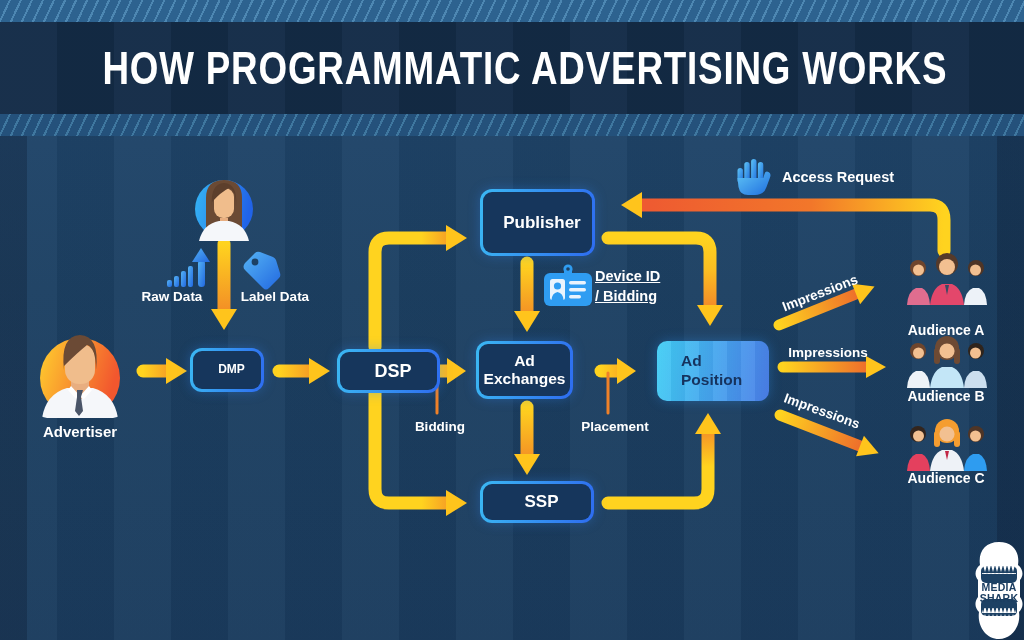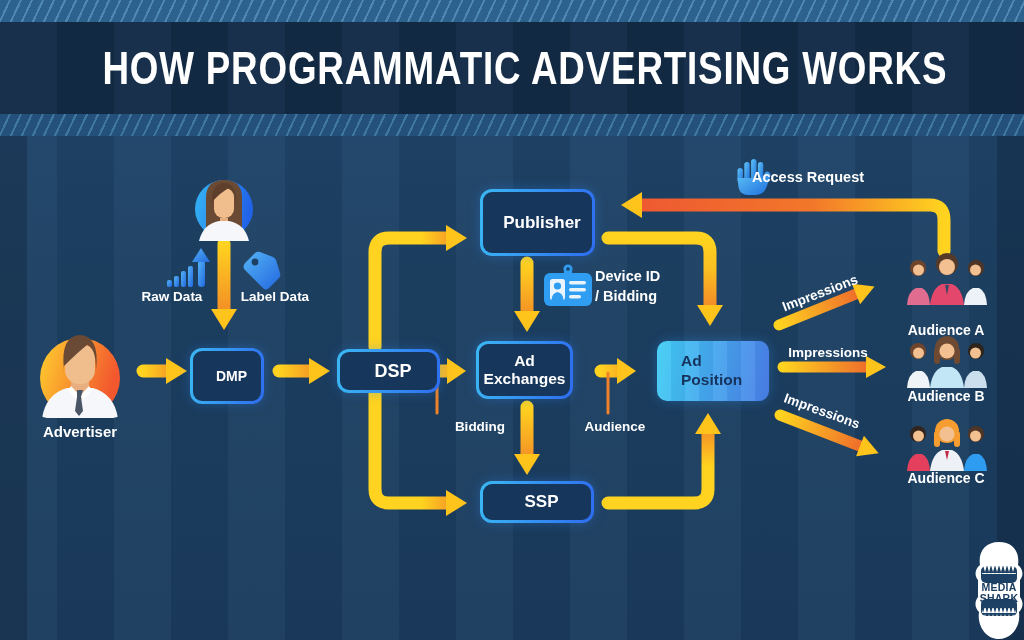--- a/index.html
+++ b/index.html
@@ -23,38 +23,38 @@
     position:absolute;left:0;top:22px;width:100%;height:92px;line-height:92px;text-align:center;
     color:#ffffff;font-size:46px;font-weight:700;letter-spacing:1px;white-space:nowrap;
     transform:scaleX(.8);transform-origin:50% 50%;
   }
   .overlay{position:absolute;left:0;top:0;pointer-events:none;}
   .node{position:absolute;border-radius:12px;padding:3px;
     background:linear-gradient(100deg,#3bb8f3,#2e6cf0);
     box-shadow:0 0 12px rgba(45,130,235,.35);}
   .node-inner{width:100%;height:100%;border-radius:9px;background:#16365c;display:flex;
     align-items:center;justify-content:center;color:#fff;font-weight:700;text-align:center;line-height:1.15;padding-left:9px;}
-  .n-dmp{left:190px;top:348px;width:74px;height:56px;font-size:14px;}
+  .n-dmp{left:190px;top:348px;width:74px;height:44px;font-size:12px;}
   .n-dsp{left:337px;top:349px;width:103px;height:44px;font-size:18px;}
   .n-pub{left:480px;top:189px;width:115px;height:67px;font-size:17px;}
   .n-adx{left:476px;top:341px;width:97px;height:58px;font-size:15.5px;}
   .n-ssp{left:480px;top:481px;width:114px;height:42px;font-size:17px;}
   .n-adp{position:absolute;left:657px;top:341px;width:112px;height:60px;border-radius:10px;
     background:linear-gradient(100deg,#41cdf4,#4b7fe8);
     background-image:repeating-linear-gradient(90deg, rgba(255,255,255,.05) 0 14px, rgba(0,0,60,.04) 14px 28px),linear-gradient(100deg,#41cdf4,#4b7fe8);
     display:flex;align-items:center;justify-content:center;color:#16335e;font-weight:700;
     font-size:15.5px;line-height:1.2;box-shadow:0 0 12px rgba(45,150,245,.35);}
   .lbl{position:absolute;color:#fff;font-weight:700;font-size:13.5px;white-space:nowrap;transform:translateX(-50%);}
   .l-advertiser{left:80px;top:423px;font-size:15px;}
   .l-raw{left:172px;top:289px;}
   .l-label{left:275px;top:289px;}
-  .l-bidding{left:440px;top:419px;margin-left:40px;}
+  .l-bidding{left:440px;top:419px;}
   .l-placement{left:615px;top:419px;}
-  .l-device{left:595px;top:266px;transform:none;font-size:14.5px;line-height:20px;}
-  .l-access{left:752px;top:169px;transform:none;font-size:14.5px;}
+  .l-device{left:595px;top:266px;transform:none;font-size:14.5px;line-height:20px;text-decoration:underline;}
+  .l-access{left:782px;top:169px;transform:none;font-size:14.5px;}
   .l-auda{left:946px;top:322px;font-size:14px;}
   .l-audb{left:946px;top:388px;font-size:14px;}
   .l-audc{left:946px;top:470px;font-size:14px;}
   .l-impt{left:820px;top:293px;transform:translate(-50%,-50%) rotate(-21deg);}
   .l-impm{left:828px;top:352px;transform:translate(-50%,-50%);}
   .l-impb{left:822px;top:411px;transform:translate(-50%,-50%) rotate(20deg);}
   .icon{position:absolute;}
   .i-advertiser{left:37px;top:328px;width:86px;height:90px;}
   .i-woman{left:191px;top:172px;width:66px;height:69px;}
   .i-raw{left:166px;top:248px;width:44px;height:40px;}
@@ -382,21 +382,21 @@
     <div class="logo-text">
       <div>MEDIA</div>
       <div>SHARK</div>
     </div>
   </div>
 
   <div class="lbl l-advertiser">Advertiser</div>
   <div class="lbl l-raw">Raw Data</div>
   <div class="lbl l-label">Label Data</div>
   <div class="lbl l-bidding">Bidding</div>
-  <div class="lbl l-placement">Audience</div>
+  <div class="lbl l-placement">Placement</div>
   <div class="lbl l-device">
     <div>Device ID</div>
     <div>/ Bidding</div>
   </div>
   <div class="lbl l-access">Access Request</div>
   <div class="lbl l-impt">Impressions</div>
   <div class="lbl l-impm">Impressions</div>
   <div class="lbl l-impb">Impressions</div>
   <div class="lbl l-auda">Audience A</div>
   <div class="lbl l-audb">Audience B</div>

